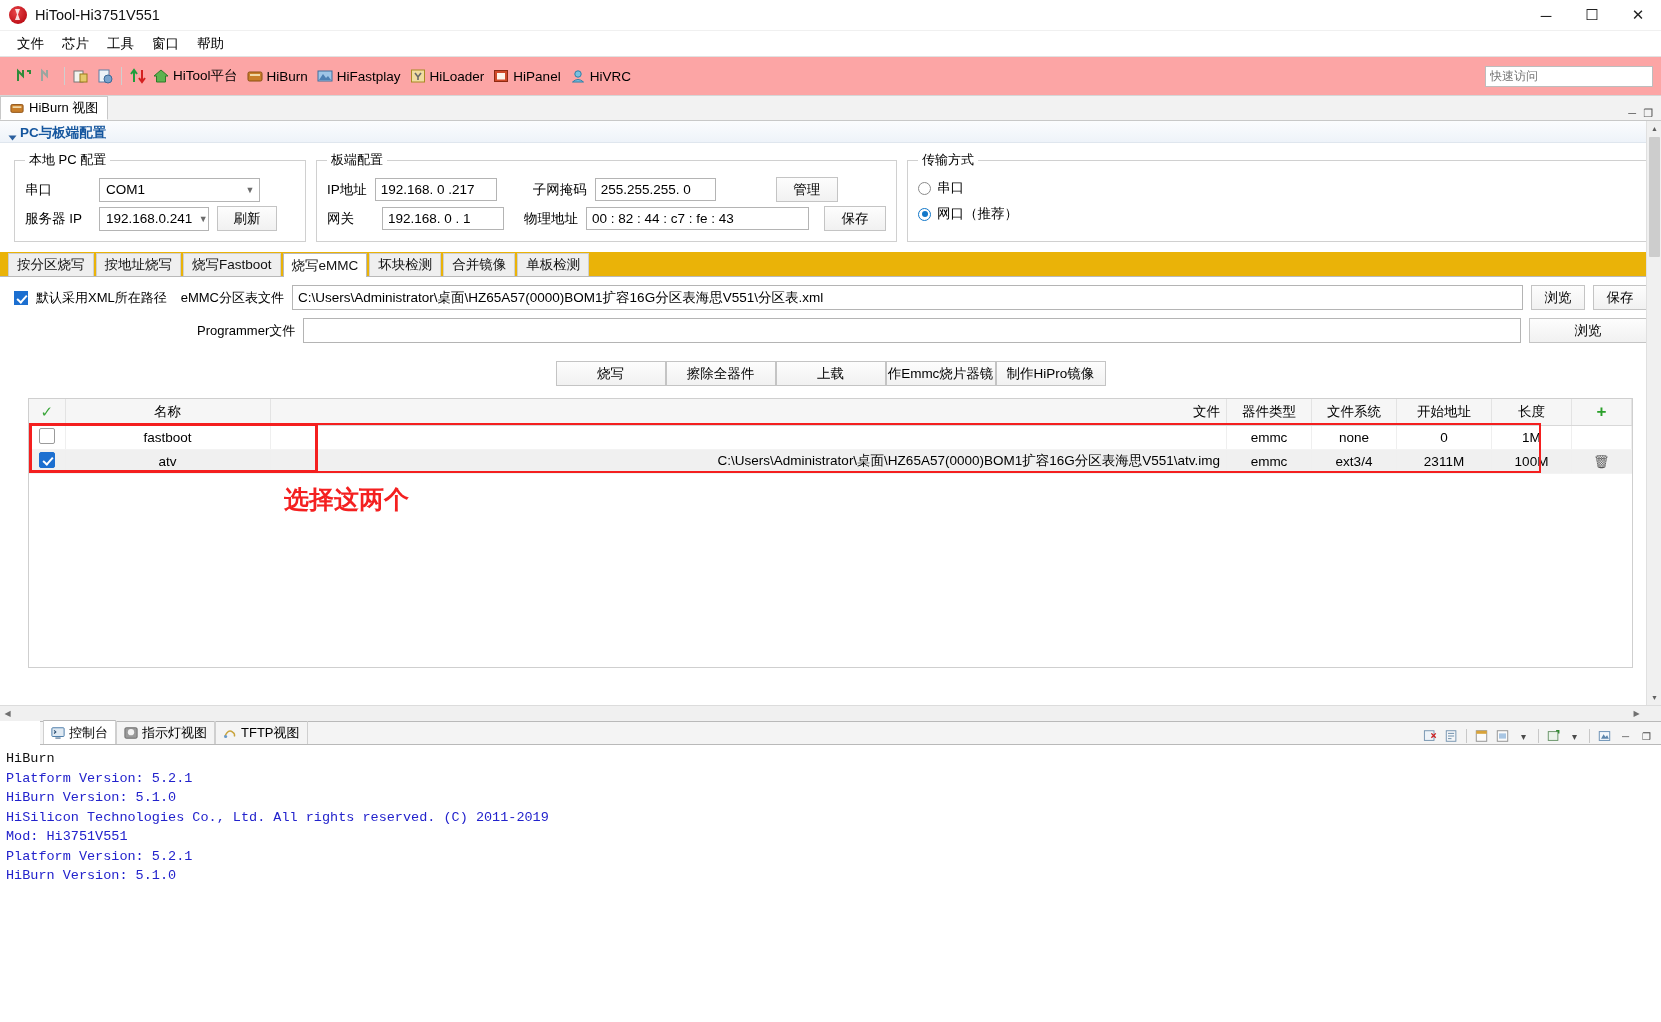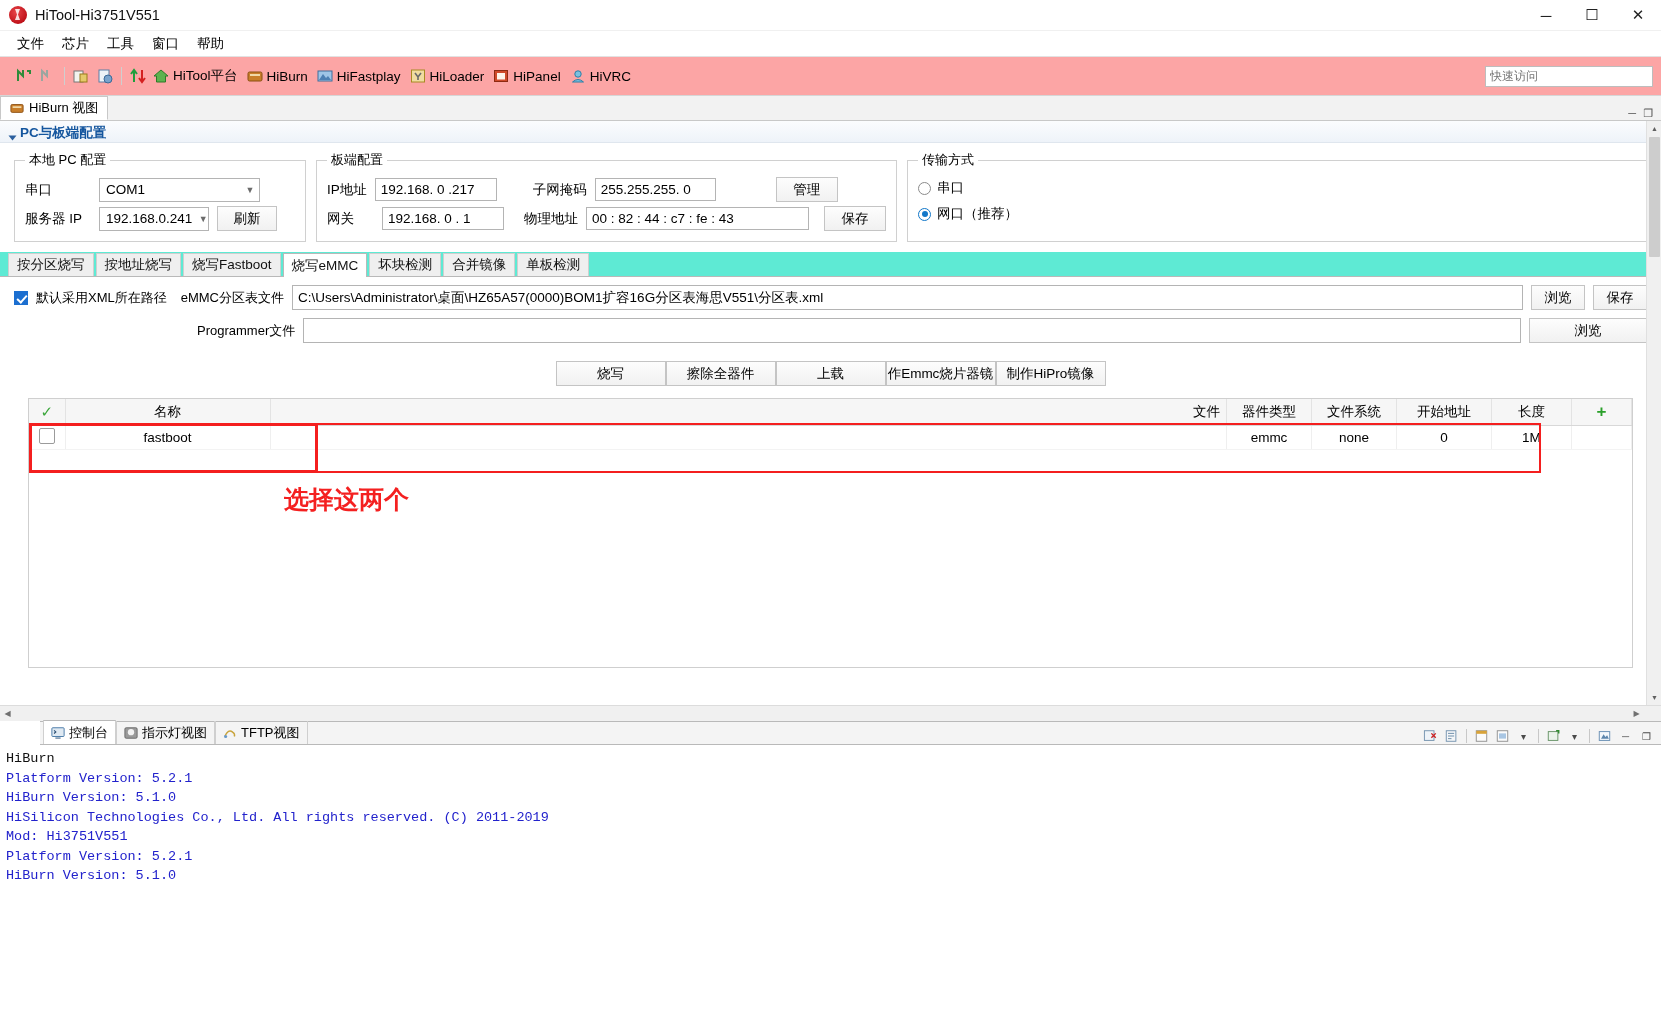--- a/index.html
+++ b/index.html
@@ -65,21 +65,21 @@
   .combo .chev { width:18px; text-align:center; color:#6b6b6b; font-size:9px; }
   .btn { border:1px solid #c4c4c4; background:linear-gradient(#fdfdfd,#f1f1f1); height:25px;
          padding:0 12px; font-size:13.5px; font-family:"Liberation Sans", sans-serif; color:#000;
          display:inline-flex; align-items:center; justify-content:center; }
   .radio-line { display:flex; align-items:center; gap:6px; height:26px; font-size:13.5px; }
   .radio { width:13px;height:13px;border-radius:50%;border:1px solid #8b8b8b;background:#fff;flex:none;position:relative;}
   .radio.on { border-color:#1277c9; background:#fff; }
   .radio.on:after{content:"";position:absolute;left:2.5px;top:2.5px;width:6px;height:6px;border-radius:50%;background:#1277c9;}
   
   .tabstrip { display:flex; align-items:flex-end; padding-left:8px; height:25px;
-              border-bottom:1px solid #b9b9b9; background:#5eead4; }
+              border-bottom:1px solid #b9b9b9; background:#eab308; }
   .tab { height:23px; padding:0 8px; display:flex; align-items:center; font-size:13.5px;
          border:1px solid #cfcfcf; border-bottom:none; background:#efefef; margin-right:2px; color:#111; }
   .tab.active { background:#fff; border-color:#b9b9b9; position:relative; top:1px; height:24px; }
   
   .emmc { padding:8px 14px 0 14px; }
   .frow { display:flex; align-items:center; gap:8px; margin-bottom:8px; }
   .cbox { width:14px;height:14px;border:1px solid #5a5a5a;background:#fff;flex:none;position:relative;}
   .cbox.checked { background:#1c6fd0; border-color:#1c6fd0; }
   .cbox.checked:after{content:"";position:absolute;left:4px;top:1px;width:4px;height:8px;border:solid #fff;border-width:0 2px 2px 0;transform:rotate(42deg);}
   .path-inp { flex:1; border:1px solid #b4b4b4; background:#fff; height:25px; line-height:23px;
@@ -370,20 +370,30 @@
           <tr>
             <td class="c-chk"><span class="chk-empty"></span></td>
             <td class="c-name">fastboot</td>
             <td class="c-file"></td>
             <td class="c-dev">emmc</td>
             <td class="c-fs">none</td>
             <td class="c-addr">0</td>
             <td class="c-len">1M</td>
             <td class="c-op"></td>
           </tr>
+          <tr class="sel">
+            <td class="c-chk"><span class="chk-on"></span></td>
+            <td class="c-name">atv</td>
+            <td class="c-file">C:\Users\Administrator\桌面\HZ65A57(0000)BOM1扩容16G分区表海思V551\atv.img</td>
+            <td class="c-dev">emmc</td>
+            <td class="c-fs">ext3/4</td>
+            <td class="c-addr">2311M</td>
+            <td class="c-len">100M</td>
+            <td class="c-op"><span class="trash">🗑</span></td>
+          </tr>
         </tbody>
       </table>
 
       <div class="anno-box" style="left:0px; top:24px; width:289px; height:50px;"></div>
       <div class="anno-box" style="left:0px; top:24px; width:1512px; height:50px; border-width:2px;"></div>
       <div class="anno-text" style="left:255px; top:84px;">选择这两个</div>
     </div>
   </div>
 
   <div class="vscroll">

